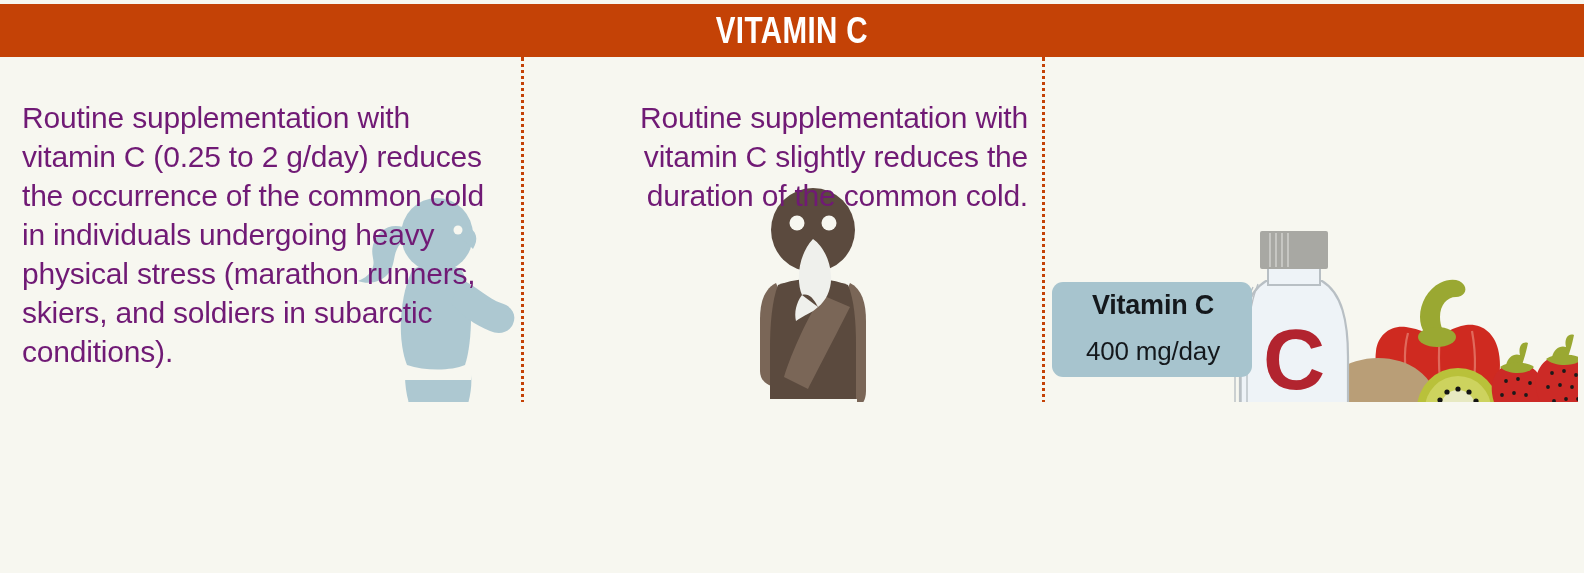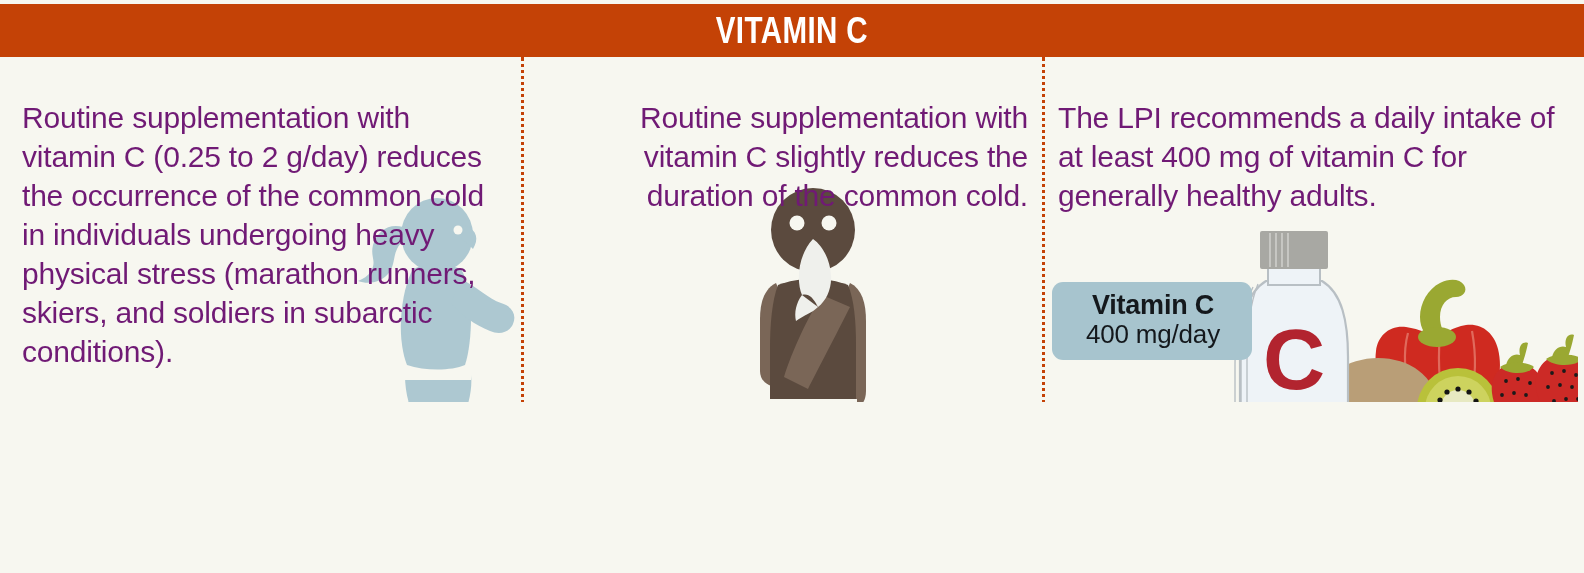--- a/index.html
+++ b/index.html
@@ -108,20 +108,21 @@
     color: #14181c;
     line-height: 1.08;
     letter-spacing: -0.2px;
   }
   .dose-amount {
     font-family: "Liberation Sans", sans-serif;
     font-size: 26px;
     color: #14181c;
     line-height: 1.12;
     letter-spacing: -0.2px;
+    margin-top: 17px;
   }
 </style>
 </head>
 <body>
 
 <div class="infographic">
 
   <div class="header-bar">
     <div class="header-title">VITAMIN C</div>
   </div>
@@ -336,17 +337,16 @@
             <text x="246" y="172" font-family="Liberation Sans, sans-serif" font-size="86" font-weight="bold" fill="#b2242f" text-anchor="middle">C</text>
           </g>
         </svg>
       </div>
 
       <div class="dose-badge">
         <div class="dose-name">Vitamin C</div>
         <div class="dose-amount">400 mg/day</div>
       </div>
 
-      <div class="col-text">The LPI recommends a daily intake of at least 400 mg of vitamin C for generally healthy adults.</div>
     </div>
 
   </div>
 </div>
 
 </body></html>

